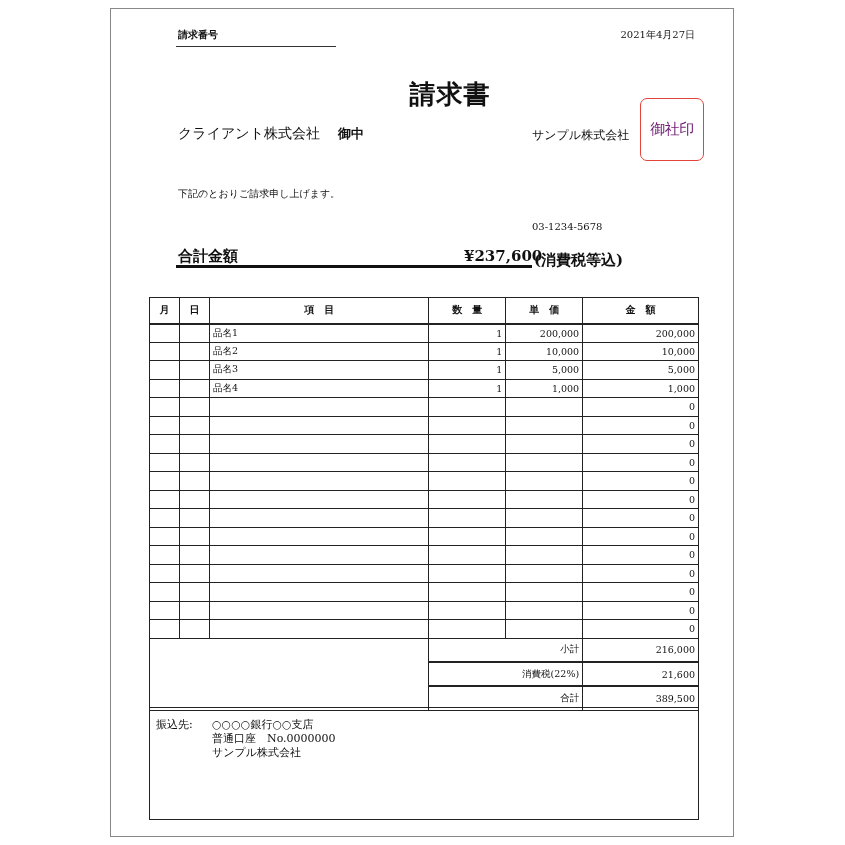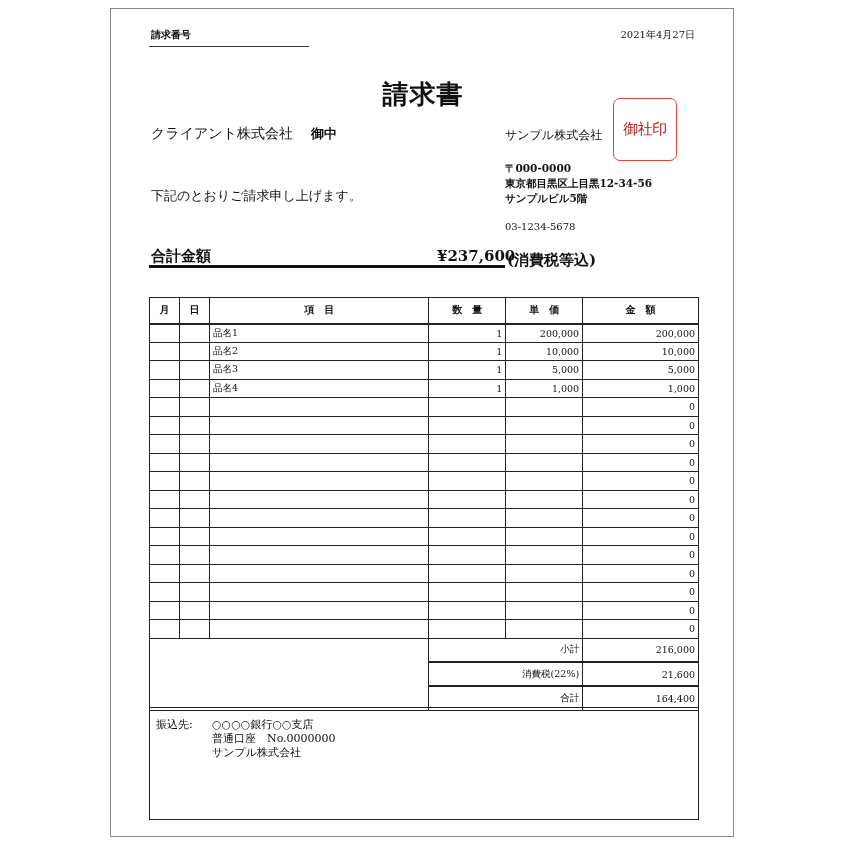--- a/index.html
+++ b/index.html
@@ -2,33 +2,33 @@
 <html><head>
 <meta charset="utf-8">
 <style>
   * { box-sizing: border-box; margin: 0; padding: 0; }
   html, body { width: 845px; height: 845px; background: #ffffff; overflow: hidden; }
   body { position: relative; font-family: "DejaVu Serif", "Liberation Serif", serif; color: #111; }
   .page {
     position: absolute; left: 110px; top: 8px; width: 624px; height: 829px;
     border: 1px solid #888; background: #fff;
   }
-  .abs { position: absolute; }
+  .abs { position: absolute; margin-left: 27px; }
   .invoice-no-label { left: 40px; top: 19px; font-size: 10px; font-weight: bold; }
   .invoice-no-line { left: 38px; top: 37px; width: 160px; height: 0; border-bottom: 1.5px solid #333; }
   .date { right: 38px; top: 19px; font-size: 10px; }
   .title { left: 0; width: 624px; top: 68px; text-align: center; font-size: 26px; font-weight: bold; font-family: "DejaVu Sans", "Liberation Sans", sans-serif; letter-spacing: 1px; }
   .client { left: 40px; top: 116px; font-size: 14px; font-family: "DejaVu Sans", "Liberation Sans", sans-serif; }
   .client .honor { margin-left: 18px; font-weight: bold; font-size: 13px; }
-  .intro { left: 40px; top: 178px; font-size: 13px; font-family: Liberation Serif, serif; }
+  .intro { left: 40px; top: 178px; font-size: 10px; font-family: Liberation Serif, serif; }
   .issuer-name { left: 394px; top: 118px; font-size: 12px; font-family: "DejaVu Sans", "Liberation Sans", sans-serif; }
   .stamp {
     left: 502px; top: 89px; width: 64px; height: 63px;
     border: 1.5px solid #e0443a; border-radius: 7px;
-    color: #b91c1c; font-size: 15px; font-family: Liberation Sans, sans-serif;
+    color: #701a75; font-size: 15px; font-family: Liberation Sans, sans-serif;
     display: flex; align-items: center; justify-content: center; letter-spacing: -0.5px;
   }
   .issuer-addr { left: 394px; top: 152px; font-size: 10.5px; line-height: 15px; font-weight: bold; }
   .issuer-tel { left: 394px; top: 212px; font-size: 10px; }
   .total-label { left: 40px; top: 238px; font-size: 15px; font-weight: bold; font-family: "DejaVu Sans", "Liberation Sans", sans-serif; }
   .total-amount { left: 326px; top: 238px; font-size: 15px; font-weight: bold; }
   .total-note { left: 396px; top: 242px; font-size: 15px; font-weight: bold; }
   .total-line { left: 38px; top: 256px; width: 356px; height: 3px; background: #111; }
 
   table.items {
@@ -60,25 +60,20 @@
   <div class="abs date">2021年4月27日</div>
   <div class="abs title">請求書</div>
 
   <div class="abs client">
     <span>クライアント株式会社</span><span class="honor">御中</span>
   </div>
   <div class="abs intro">下記のとおりご請求申し上げます。</div>
 
   <div class="abs issuer-name">サンプル株式会社</div>
   <div class="abs stamp">御社印</div>
-  <div class="abs issuer-addr">
-    <div>〒000-0000</div>
-    <div>東京都目黒区上目黒12-34-56</div>
-    <div>サンプルビル5階</div>
-  </div>
   <div class="abs issuer-tel">03-1234-5678</div>
 
   <div class="abs total-label">合計金額</div>
   <div class="abs total-amount">¥237,600</div>
   <div class="abs total-note">(消費税等込)</div>
   <div class="abs total-line"></div>
 
   <table class="items">
     <colgroup>
       <col style="width:30px">
@@ -241,21 +236,21 @@
         <td colspan="3" rowspan="3"></td>
         <td colspan="2" class="sum-label">小計</td>
         <td class="num">216,000</td>
       </tr>
       <tr class="tax">
         <td colspan="2" class="sum-label">消費税(22%)</td>
         <td class="num">21,600</td>
       </tr>
       <tr class="grand">
         <td colspan="2" class="sum-label">合計</td>
-        <td class="num">164,400</td>
+        <td class="num">389,500</td>
       </tr>
     </tbody>
   </table>
 
   <div class="bank-box">
     <div class="bank-label">振込先:</div>
     <div class="bank-lines">
       <div>○○○○銀行○○支店</div>
       <div>普通口座　No.0000000</div>
       <div>サンプル株式会社</div>

